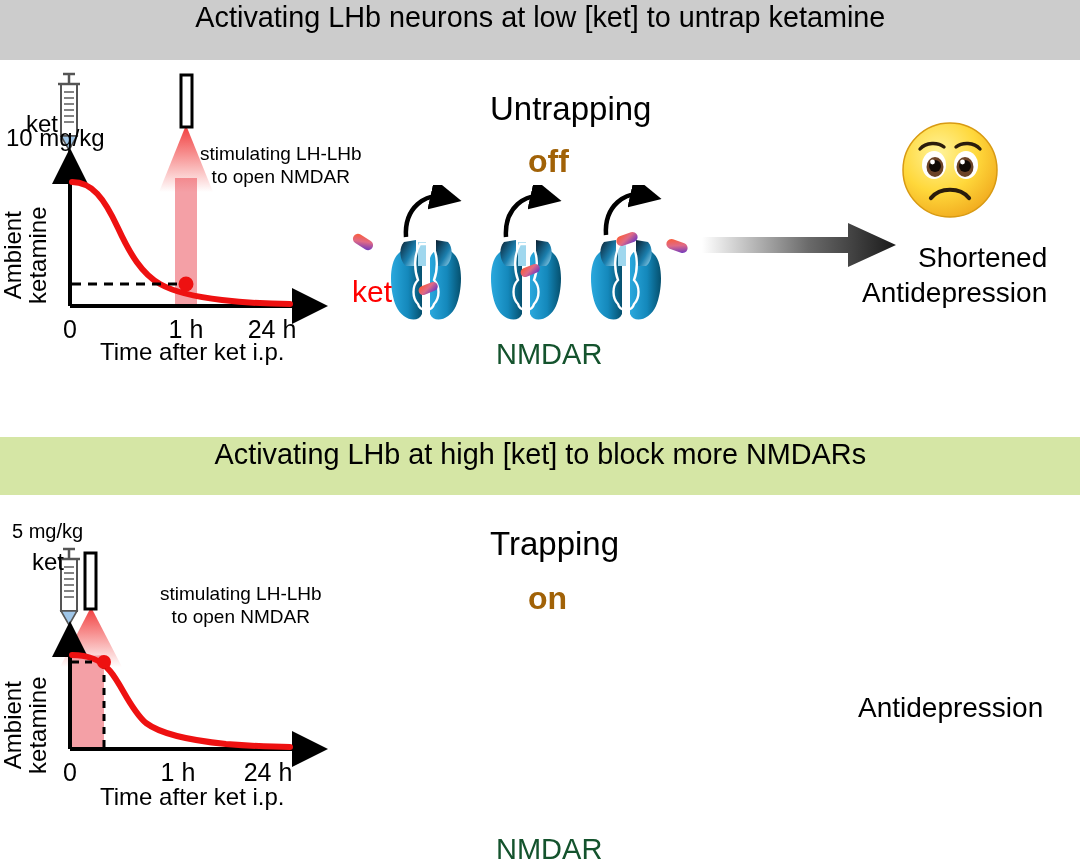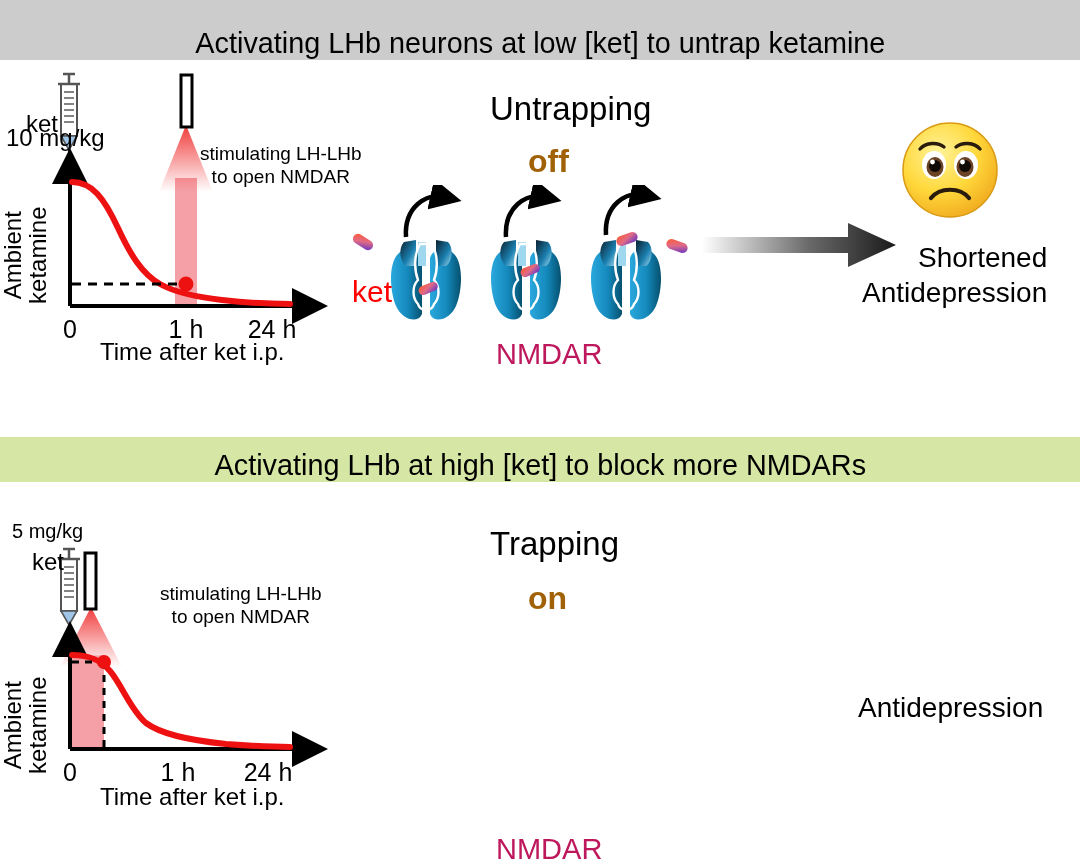--- a/index.html
+++ b/index.html
@@ -3,37 +3,37 @@
 <meta charset="utf-8">
 <style>
   html,body{margin:0;padding:0;background:#fff;}
   body{width:1080px;height:860px;position:relative;overflow:hidden;
        font-family:"Liberation Sans","DejaVu Sans",sans-serif;color:#000;}
   .panel{position:absolute;left:0;width:1080px;}
   #panel-top{top:0;height:425px;}
   #panel-bottom{top:425px;height:435px;}
 
   .banner{position:absolute;left:0;width:1080px;display:flex;
-          align-items:flex-end;justify-content:center;}
+          align-items:flex-start;justify-content:center;}
   #banner-top{top:0;height:60px;background:#cccccc;}
-  #banner-bottom{top:12px;height:45px;background:#d5e6a5;}
+  #banner-bottom{top:12px;height:58px;background:#d5e6a5;}
   .banner-text{font-size:30px;letter-spacing:0px;white-space:nowrap;
                transform:scaleX(.96);}
 
   .chart{position:absolute;}
   #chart-top{left:0;top:70px;width:330px;height:290px;}
   #chart-bottom{left:0;top:80px;width:330px;height:300px;}
   .chart svg{display:block;}
 
   .txt{position:absolute;white-space:nowrap;}
   .stim-note{font-size:19px;line-height:1.2;text-align:center;}
   .big-label{font-size:33px;}
   .onoff{font-size:32px;font-weight:bold;color:#a16207;}
   .ket-label{font-size:30px;color:#ff0000;}
-  .nmdar-label{font-size:29px;color:#be185d;}
+  .nmdar-label{font-size:29px;color:#14532d;}
   .outcome{font-size:28px;line-height:1.25;text-align:right;}
 
   #recept-top{position:absolute;left:340px;top:185px;width:360px;height:195px;}
   #arrow-top{position:absolute;left:700px;top:215px;width:210px;height:60px;}
   #face-top{position:absolute;left:898px;top:118px;width:104px;height:104px;}
 </style>
 </head>
 <body>
 
 <div class="panel" id="panel-top">

